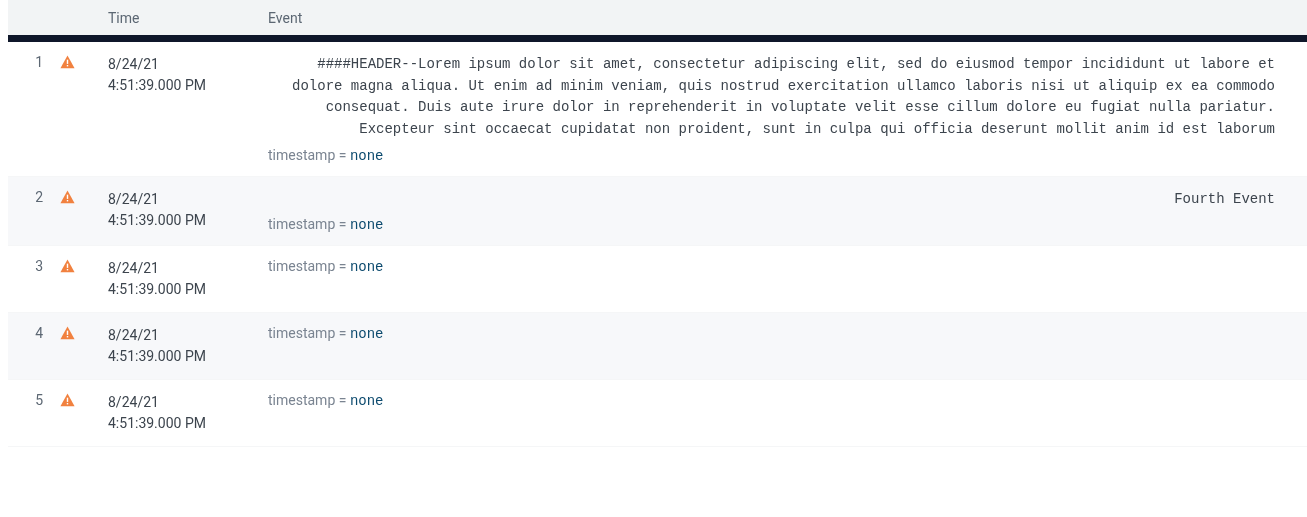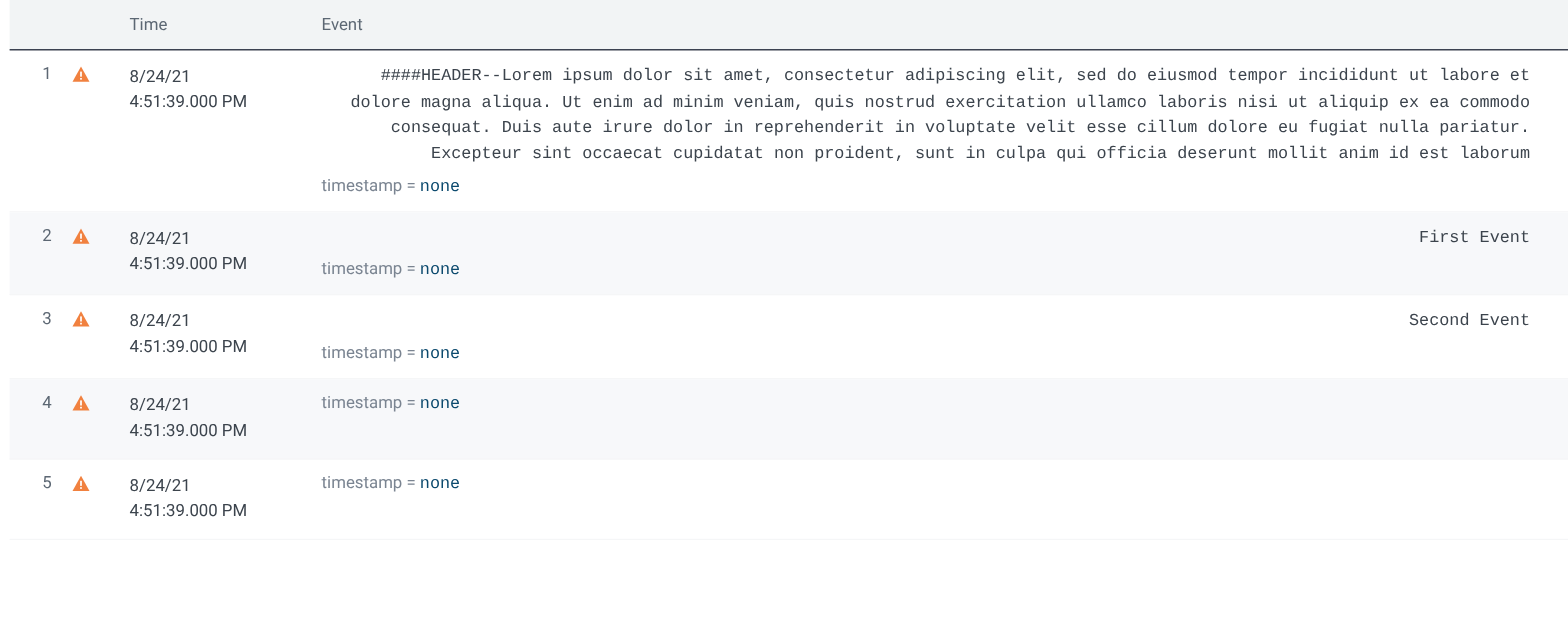--- a/index.html
+++ b/index.html
@@ -12,21 +12,21 @@
       height: 517px;
       overflow: hidden;
     }
     .table-wrapper {
       width: 100%;
       padding-left: 8px;
     }
     .header-row {
       display: flex;
       background: #f2f4f5;
-      border-bottom: 1px solid #0f172a;
+      border-bottom: 7px solid #0f172a;
       height: 42px;
       align-items: center;
     }
     .data-row {
       display: flex;
       border-bottom: 1px solid #f5f6f7;
       padding-top: 12px;
       padding-bottom: 12px;
     }
     .data-row.odd {
@@ -144,21 +144,21 @@
             <rect x="11" y="8" width="2" height="6" fill="#fff"></rect>
             <rect x="11" y="15.5" width="2" height="2" fill="#fff"></rect>
           </svg>
       </span>
     </div>
     <div class="col-time">
       <span class="time-date">8/24/21</span>
       <span class="time-clock">4:51:39.000 PM</span>
     </div>
     <div class="col-event">
-      <div class="event-text"> First Event</div>
+      <div class="event-text"> Fourth Event</div>
       <div class="event-meta">
         <span>timestamp</span> = <span class="meta-val">none</span>
       </div>
     </div>
   </div>
 
   <div class="data-row">
     <div class="col-num">3</div>
     <div class="col-icon">
       <span class="warn-icon">
@@ -167,21 +167,20 @@
             <rect x="11" y="8" width="2" height="6" fill="#fff"></rect>
             <rect x="11" y="15.5" width="2" height="2" fill="#fff"></rect>
           </svg>
       </span>
     </div>
     <div class="col-time">
       <span class="time-date">8/24/21</span>
       <span class="time-clock">4:51:39.000 PM</span>
     </div>
     <div class="col-event">
-      <div class="event-text"> Second Event</div>
       <div class="event-meta">
         <span>timestamp</span> = <span class="meta-val">none</span>
       </div>
     </div>
   </div>
 
   <div class="data-row odd">
     <div class="col-num">4</div>
     <div class="col-icon">
       <span class="warn-icon">

